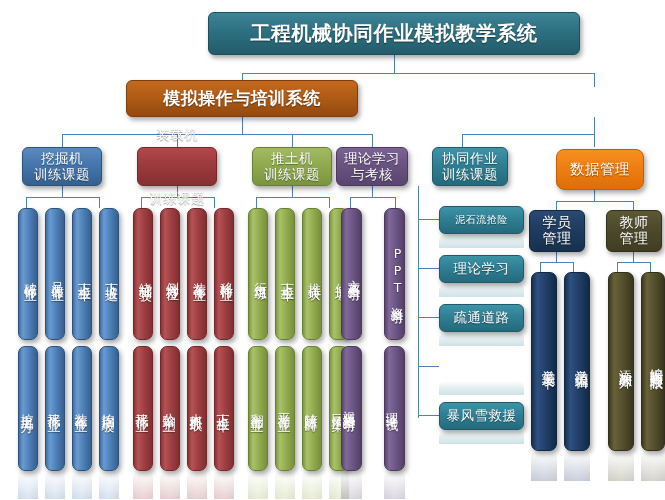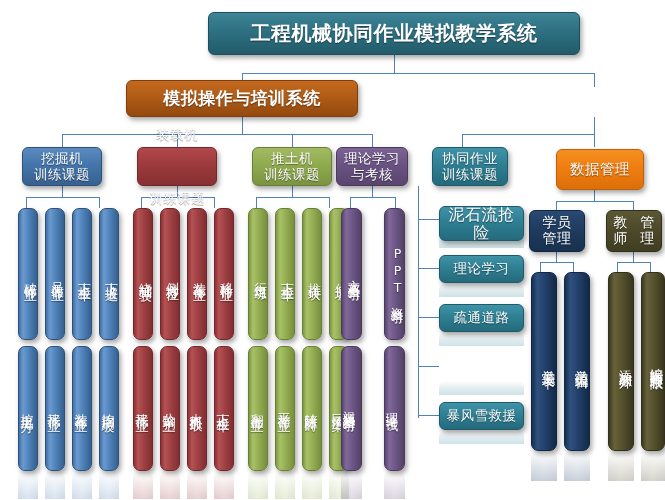--- a/index.html
+++ b/index.html
@@ -197,21 +197,21 @@
   <div class="box c-purple sh" style="left:336px;top:147px;width:72px;height:39px;font-size:13.5px;flex-direction:column;">
     <span>理论学习</span>
     <span>与考核</span>
   </div>
 
   <div class="box c-teal sh" style="left:432px;top:147px;width:76px;height:39px;font-size:13.5px;flex-direction:column;">
     <span>协同作业</span>
     <span>训练课题</span>
   </div>
 
-  <div class="box hbox c-orange sh" style="left:556px;top:149px;width:88px;height:41px;font-size:14.5px;">数据管理</div>
+  <div class="box hbox c-orange sh" style="left:556px;top:149px;width:88px;height:41px;font-size:14.5px;border-radius:8px;">数据管理</div>
 
   <div class="box vbox c-blue sh" style="left:18px;top:208px;width:20px;height:132px;font-size:13px;">破碎作业</div>
   <div class="box vbox c-blue sh" style="left:45px;top:208px;width:20px;height:132px;font-size:13px;">吊装作业</div>
   <div class="box vbox c-blue sh" style="left:72px;top:208px;width:20px;height:132px;font-size:13px;">上下板车</div>
   <div class="box vbox c-blue sh" style="left:99px;top:208px;width:20px;height:132px;font-size:13px;">上下坡道</div>
 
   <div class="box vbox btm c-blue sh" style="left:18px;top:346px;width:20px;height:125px;font-size:13px;">挖土甩方</div>
   <div class="box vbox btm c-blue sh" style="left:45px;top:346px;width:20px;height:125px;font-size:13px;">找平作业</div>
   <div class="box vbox btm c-blue sh" style="left:72px;top:346px;width:20px;height:125px;font-size:13px;">装车作业</div>
   <div class="box vbox btm c-blue sh" style="left:99px;top:346px;width:20px;height:125px;font-size:13px;">挖沟刷坡</div>
@@ -235,31 +235,31 @@
   <div class="box vbox btm c-green sh" style="left:275px;top:346px;width:20px;height:125px;font-size:13px;">平整作业</div>
   <div class="box vbox btm c-green sh" style="left:302px;top:346px;width:20px;height:125px;font-size:13px;">铲除障碍</div>
   <div class="box vbox btm c-green sh" style="left:329px;top:346px;width:20px;height:125px;font-size:13px;">回填沟渠</div>
 
   <div class="box vbox c-purple sh" style="left:341px;top:208px;width:21px;height:132px;font-size:12.5px;">文本资料学习</div>
   <div class="box vbox c-purple sh" style="left:384px;top:208px;width:21px;height:132px;font-size:12.5px;">PPT资料学习</div>
 
   <div class="box vbox btm c-purple sh" style="left:341px;top:346px;width:21px;height:125px;font-size:12.5px;">视频资料学习</div>
   <div class="box vbox btm c-purple sh" style="left:384px;top:346px;width:21px;height:125px;font-size:12.5px;">理论考试</div>
 
-  <div class="box hbox c-teal sh" style="left:439px;top:206px;width:85px;height:35px;font-size:16px;">泥石流抢险</div>
+  <div class="box hbox c-teal sh" style="left:439px;top:206px;width:85px;height:28px;font-size:10px;">泥石流抢险</div>
   <div class="box hbox c-teal sh" style="left:439px;top:255px;width:85px;height:28px;font-size:13.5px;">理论学习</div>
   <div class="box hbox c-teal sh" style="left:439px;top:304px;width:85px;height:28px;font-size:13.5px;">疏通道路</div>
   <div class="box hbox c-teal sh" style="left:439px;top:402px;width:85px;height:28px;font-size:13.5px;">暴风雪救援</div>
 
   <div class="box c-navy sh" style="left:529px;top:210px;width:56px;height:42px;font-size:14px;flex-direction:column;">
     <span>学员</span>
     <span>管理</span>
   </div>
 
-  <div class="box c-darkolive sh" style="left:606px;top:210px;width:56px;height:42px;font-size:14px;flex-direction:row;">
+  <div class="box c-darkolive sh" style="left:606px;top:210px;width:56px;height:42px;font-size:14px;flex-direction:column;">
     <span>教师</span>
     <span>管理</span>
   </div>
 
   <div class="box vbox c-navy sh" style="left:531px;top:272px;width:26px;height:179px;font-size:13.5px;">学员发卡</div>
   <div class="box vbox c-navy sh" style="left:564px;top:272px;width:26px;height:179px;font-size:13.5px;">学员编辑</div>
 
   <div class="box vbox c-darkolive sh" style="left:608px;top:272px;width:26px;height:179px;font-size:13.5px;">添加教师</div>
   <div class="box vbox c-darkolive sh" style="left:641px;top:272px;width:24px;height:179px;font-size:13.5px;">编辑教师权限</div>
 

